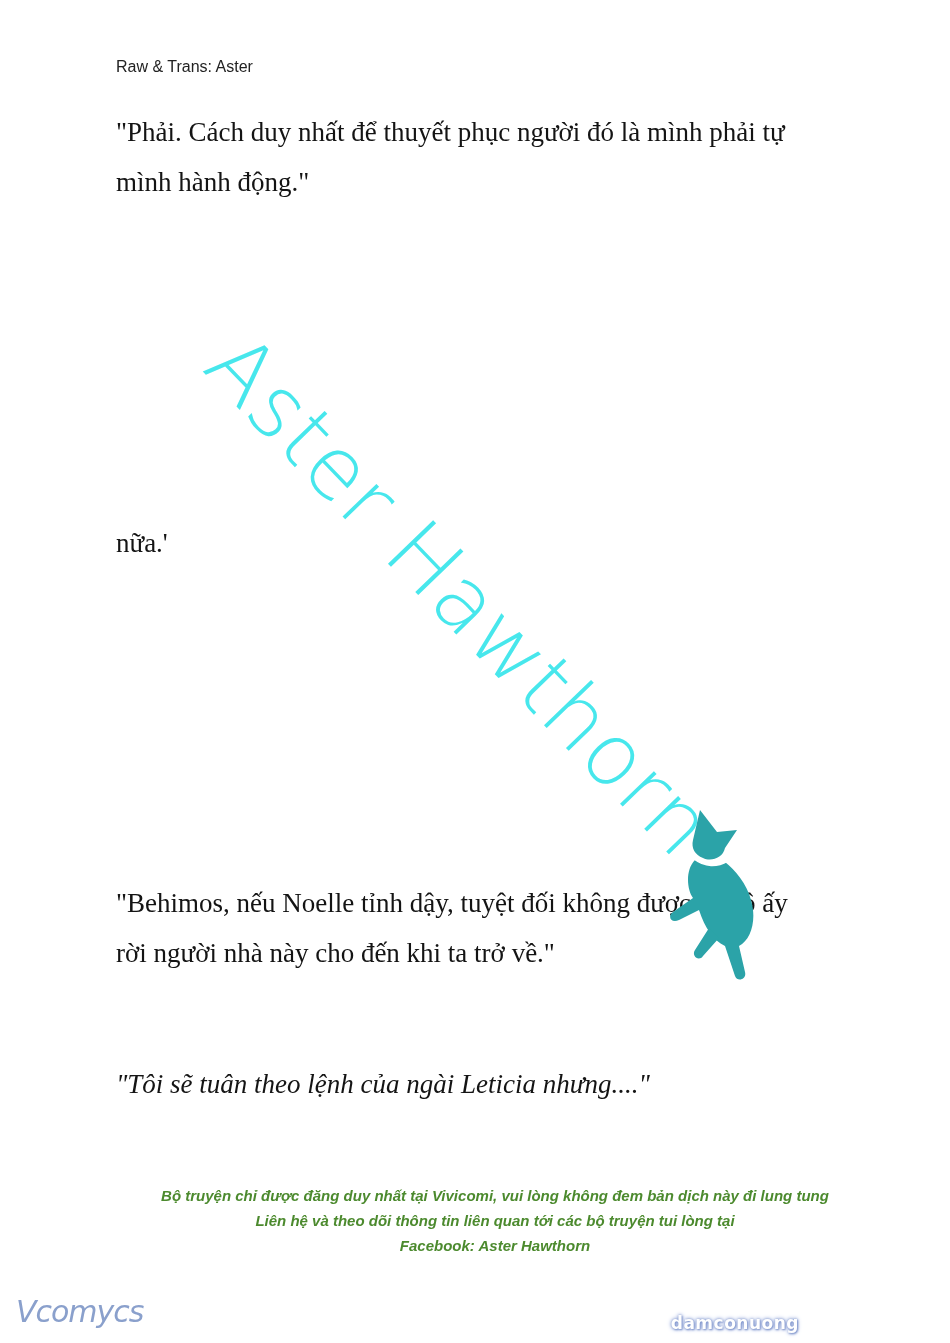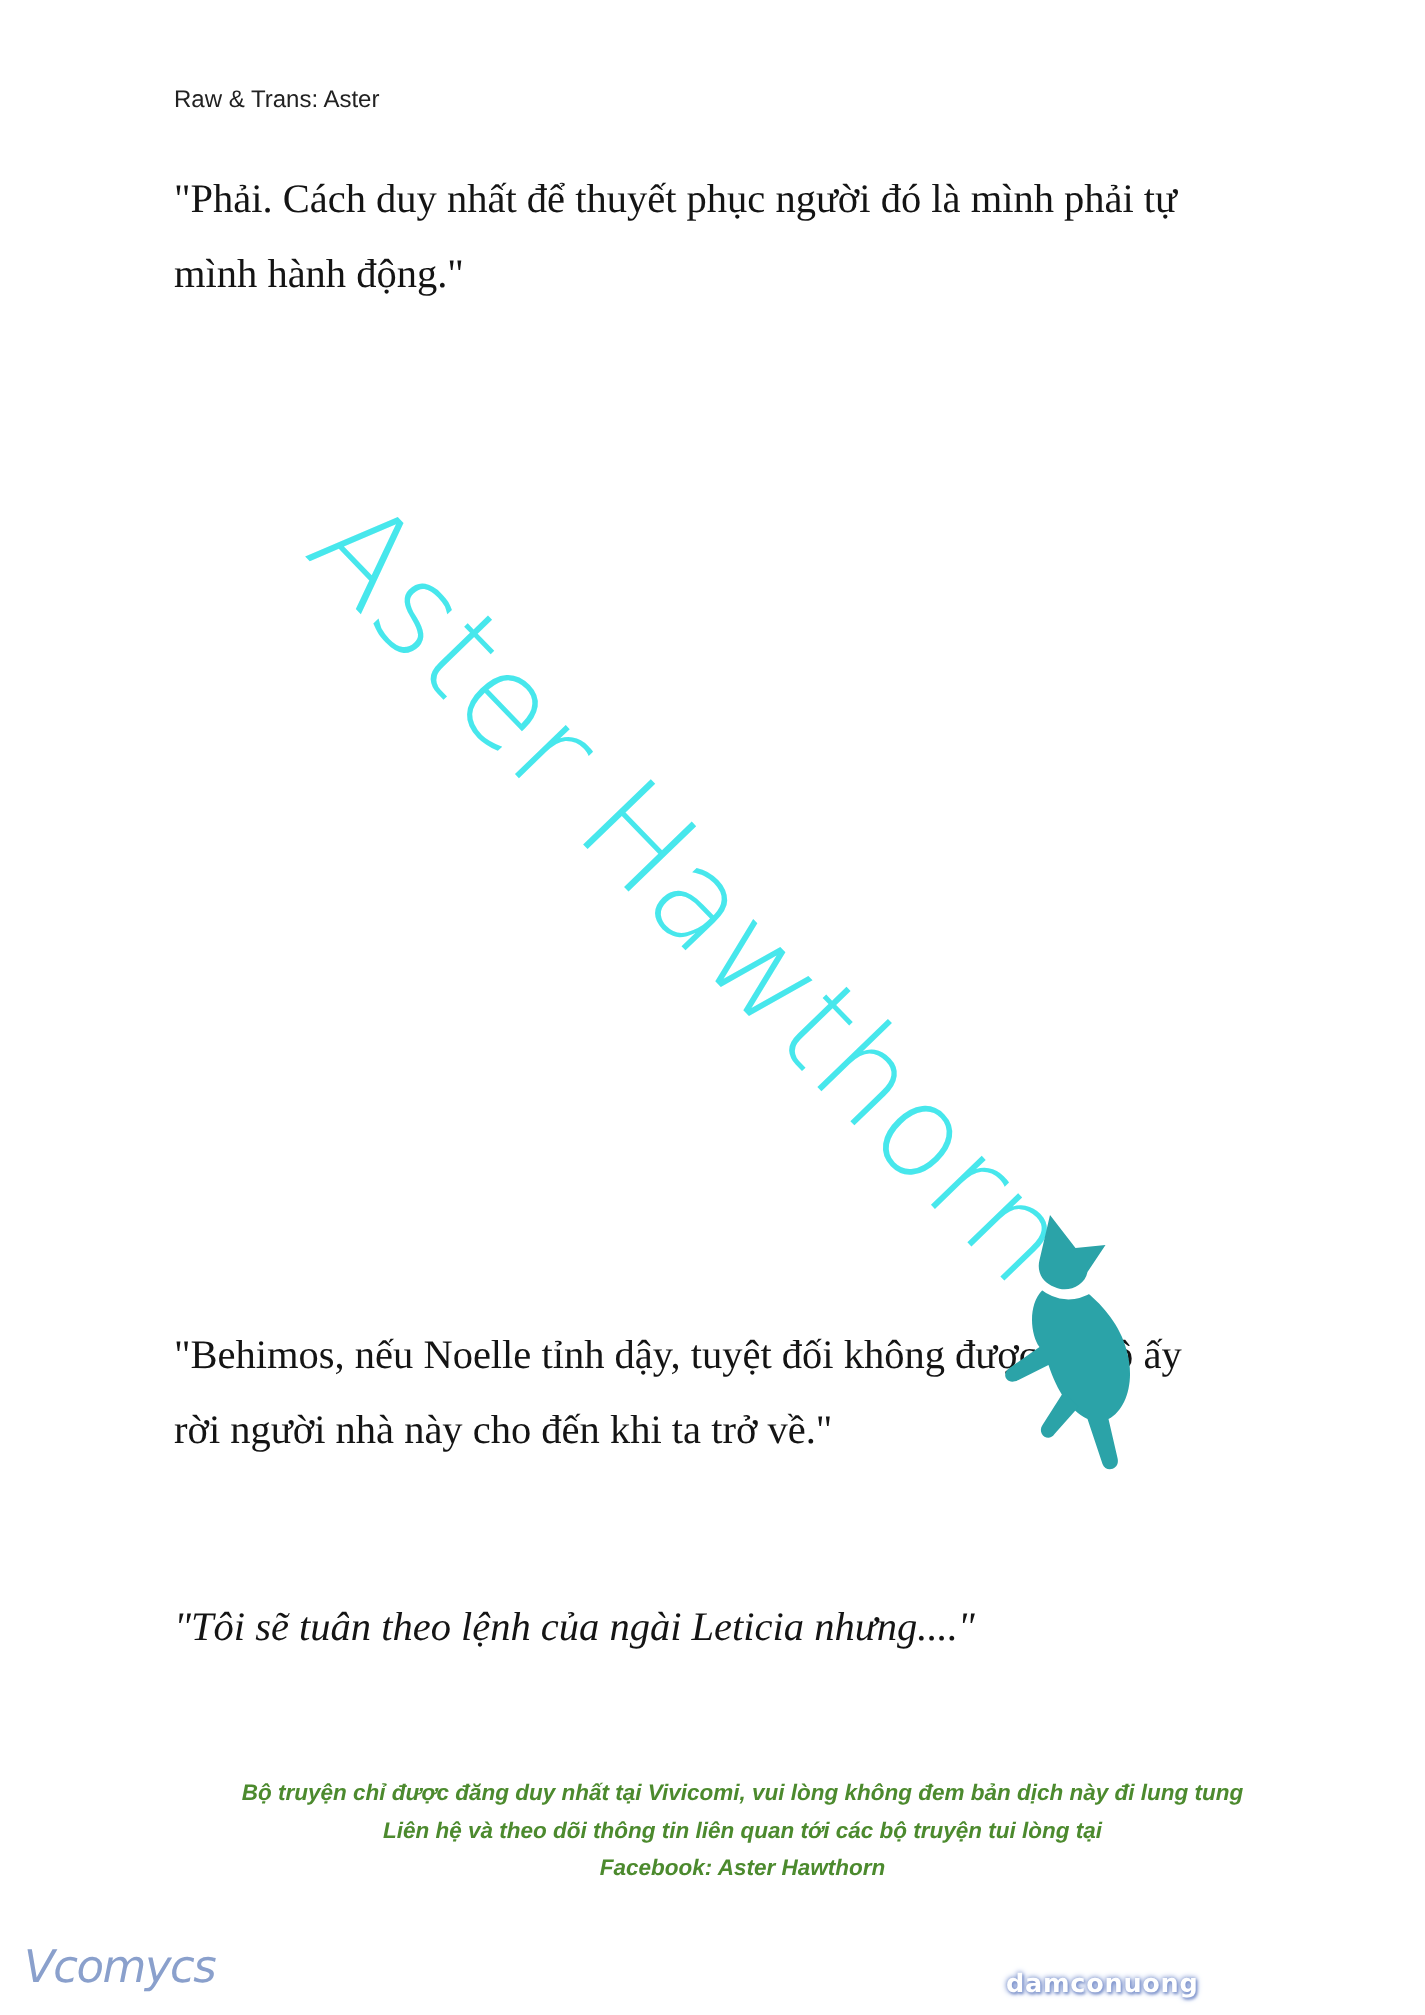--- a/index.html
+++ b/index.html
@@ -54,20 +54,21 @@
 <div class="content">
   <div class="header-credit">Raw &amp; Trans: Aster</div>
 
   <p class="para" style="top:107px">
     <span class="line">"Phải. Cách duy nhất để thuyết phục người đó là mình phải tự</span>
     <span class="line">mình hành động."</span>
   </p>
 
 
   <p class="para" style="top:518px">
+    <span class="line">nữa.'</span>
   </p>
 
   <p class="para" style="top:698px">
   </p>
 
   <p class="para" style="top:878px">
     <span class="line">"Behimos, nếu Noelle tỉnh dậy, tuyệt đối không được để cô ấy</span>
     <span class="line">rời người nhà này cho đến khi ta trở về."</span>
   </p>
 

